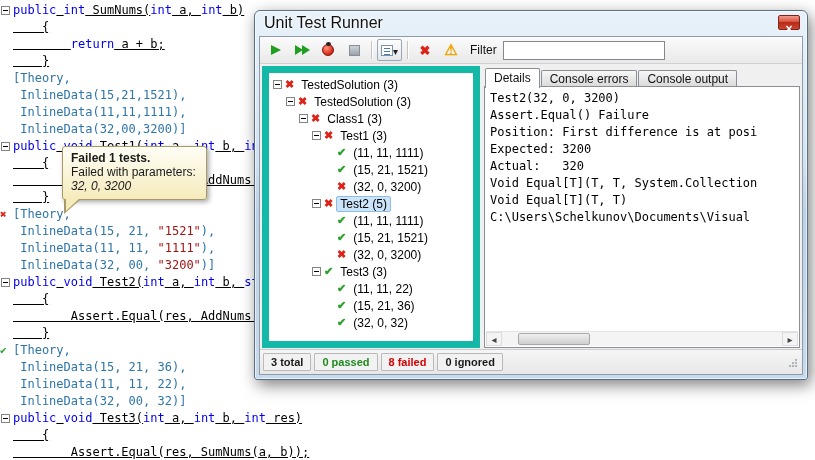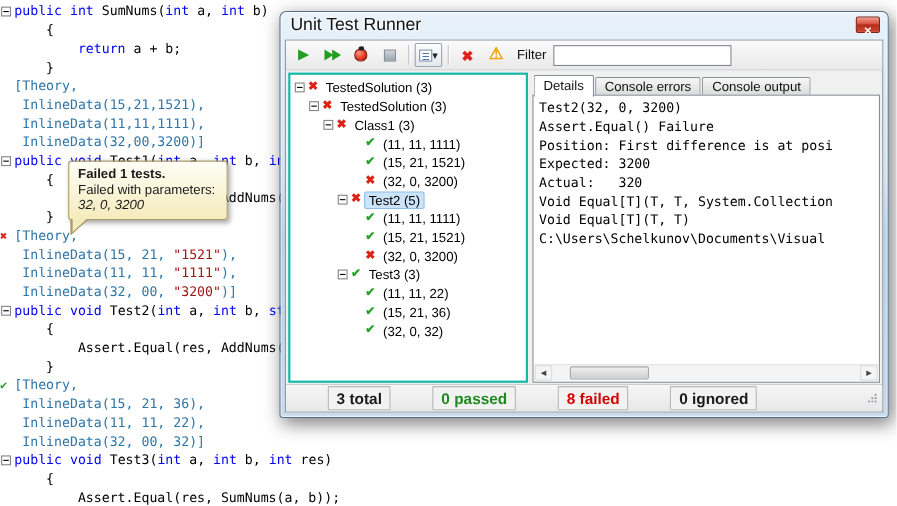--- a/index.html
+++ b/index.html
@@ -5,21 +5,21 @@
   * { margin:0; padding:0; box-sizing:border-box; }
   html,body { width:815px; height:460px; }
   body { font-family:"Liberation Sans", sans-serif; background:#fff; position:relative; overflow:hidden; }
 
   
   .editor { position:absolute; inset:0; background:#fff; padding-top:2px;
             font-family:"DejaVu Sans Mono", monospace; font-size:12px; }
   .code-line { position:relative; height:17px; line-height:17px; padding-left:13px; white-space:pre; }
   .code-text { white-space:pre; }
   .tk-k { color:#0000F0; }
-  .tk-p { color:#000; }
+  .tk-p { color:#000;text-decoration:underline; }
   .tk-t { color:#2E75A8; }
   .tk-s { color:#A31515; }
   .mi { position:absolute; left:0; top:0; font-size:11px; line-height:17px; }
   .ic-x::before { content:"\2716"; color:#DD2318; font-weight:bold; }
   .ic-check::before { content:"\2714"; color:#2BA12B; font-weight:bold; }
   .fold-box { display:inline-block; width:9px; height:9px; border:1px solid #848484;
               background-color:#fff; background-image:linear-gradient(#000,#000);
               background-size:5px 1px; background-position:center; background-repeat:no-repeat; }
   .mi.fold-box { top:4px; left:1px; }
 
@@ -73,21 +73,21 @@
   .ic-caret::before { content:"\25BE"; font-size:10px; color:#222; }
   .tb-x { font-size:13px; line-height:13px; }
   .ic-warn::before { content:"\26A0"; color:#EFA500; font-size:15px; font-weight:bold; line-height:15px; }
   .filter-label { font-size:12px; margin:0 4px 0 5px; color:#111; }
   .filter-input { width:162px; height:19px; border:1px solid #828790; background:#fff;
                   font-size:12px; padding:1px 3px; font-family:"Liberation Sans",sans-serif; }
 
   
   .main { position:absolute; top:29px; left:2px; right:2px; bottom:26px; }
   .tree-panel { position:absolute; left:0; top:0; bottom:0; width:218px; background:#fff;
-                border:2px solid #14b8a6; overflow:hidden; padding-top:3px; }
+                border:7px solid #14b8a6; overflow:hidden; padding-top:3px; }
   .tree-row { height:17px; display:flex; align-items:center; font-size:12px; white-space:pre; }
   .tree-ind { display:inline-block; height:1px; flex:none; }
   .tree-exp { flex:none; margin-right:3px; }
   .tree-sp { display:inline-block; width:12px; flex:none; }
   .tree-ic { font-size:11px; margin-right:3px; flex:none; line-height:17px; }
   .tree-label { padding:0 3px; border:1px solid transparent; }
   .tree-row.selected .tree-label { background:#CBE4FA; border-color:#8DBDE8; border-radius:2px; }
 
   .right-panel { position:absolute; left:222px; right:0; top:0; bottom:0; }
   .tabs { position:absolute; top:0; left:0; right:0; height:21px; display:flex; align-items:flex-end; padding-left:1px; }
@@ -107,21 +107,21 @@
   .sb-right::before { content:"\25B8"; font-size:10px; color:#444; }
   .sb-track { flex:1; position:relative; }
   .sb-thumb { position:absolute; left:16px; width:72px; top:1px; bottom:1px;
               background:linear-gradient(#EFEFEF,#CFCFCF); border:1px solid #A8A8A8; border-radius:2px; }
 
   
   .statusbar { position:absolute; left:0; right:0; bottom:0; height:25px;
                background:linear-gradient(#F6F6F6,#E7E7E7); border-top:1px solid #CBCBCB;
                display:flex; align-items:center; gap:3px; padding:0 3px; }
   .status-seg { border:1px solid #B9B9B9; background:#F2F2F2; padding:2px 7px;
-                font-size:14px; font-weight:bold; border-radius:1px;margin-left:35px; }
+                font-size:11px; font-weight:bold; border-radius:1px; }
   .grip { margin-left:auto; align-self:flex-end; margin-bottom:2px; margin-right:1px; }
 </style>
 </head>
 <body>
 
 <div class="editor">
   <div>
       <div class="code-line"><span class="mi fold-box"></span><span class="code-text"><span class="tk-k">public</span><span class="tk-p"> </span><span class="tk-k">int</span><span class="tk-p"> SumNums(</span><span class="tk-k">int</span><span class="tk-p"> a, </span><span class="tk-k">int</span><span class="tk-p"> b)</span></span></div>
       <div class="code-line"><span class="code-text"><span class="tk-p">    {</span></span></div>
       <div class="code-line"><span class="code-text"><span class="tk-p">        </span><span class="tk-k">return</span><span class="tk-p"> a + b;</span></span></div>
@@ -193,20 +193,21 @@
         </span>
       <span class="filter-label">Filter</span>
       <input class="filter-input" value="" style="">
     </div>
 
     <div class="main">
       <div class="tree-panel">
           <div class="tree-row"><span class="tree-ind" style="width: 4px;"></span><span class="fold-box tree-exp"></span><span class="tree-ic ic-x"></span><span class="tree-label">TestedSolution (3)</span></div>
           <div class="tree-row"><span class="tree-ind" style="width: 17px;"></span><span class="fold-box tree-exp"></span><span class="tree-ic ic-x"></span><span class="tree-label">TestedSolution (3)</span></div>
           <div class="tree-row"><span class="tree-ind" style="width: 30px;"></span><span class="fold-box tree-exp"></span><span class="tree-ic ic-x"></span><span class="tree-label">Class1 (3)</span></div>
+          <div class="tree-row"><span class="tree-ind" style="width: 43px;"></span><span class="fold-box tree-exp"></span><span class="tree-ic ic-x"></span><span class="tree-label">Test1 (3)</span></div>
           <div class="tree-row"><span class="tree-ind" style="width: 56px;"></span><span class="tree-sp"></span><span class="tree-ic ic-check"></span><span class="tree-label">(11, 11, 1111)</span></div>
           <div class="tree-row"><span class="tree-ind" style="width: 56px;"></span><span class="tree-sp"></span><span class="tree-ic ic-check"></span><span class="tree-label">(15, 21, 1521)</span></div>
           <div class="tree-row"><span class="tree-ind" style="width: 56px;"></span><span class="tree-sp"></span><span class="tree-ic ic-x"></span><span class="tree-label">(32, 0, 3200)</span></div>
           <div class="tree-row selected"><span class="tree-ind" style="width: 43px;"></span><span class="fold-box tree-exp"></span><span class="tree-ic ic-x"></span><span class="tree-label">Test2 (5)</span></div>
           <div class="tree-row"><span class="tree-ind" style="width: 56px;"></span><span class="tree-sp"></span><span class="tree-ic ic-check"></span><span class="tree-label">(11, 11, 1111)</span></div>
           <div class="tree-row"><span class="tree-ind" style="width: 56px;"></span><span class="tree-sp"></span><span class="tree-ic ic-check"></span><span class="tree-label">(15, 21, 1521)</span></div>
           <div class="tree-row"><span class="tree-ind" style="width: 56px;"></span><span class="tree-sp"></span><span class="tree-ic ic-x"></span><span class="tree-label">(32, 0, 3200)</span></div>
           <div class="tree-row"><span class="tree-ind" style="width: 43px;"></span><span class="fold-box tree-exp"></span><span class="tree-ic ic-check"></span><span class="tree-label">Test3 (3)</span></div>
           <div class="tree-row"><span class="tree-ind" style="width: 56px;"></span><span class="tree-sp"></span><span class="tree-ic ic-check"></span><span class="tree-label">(11, 11, 22)</span></div>
           <div class="tree-row"><span class="tree-ind" style="width: 56px;"></span><span class="tree-sp"></span><span class="tree-ic ic-check"></span><span class="tree-label">(15, 21, 36)</span></div>

